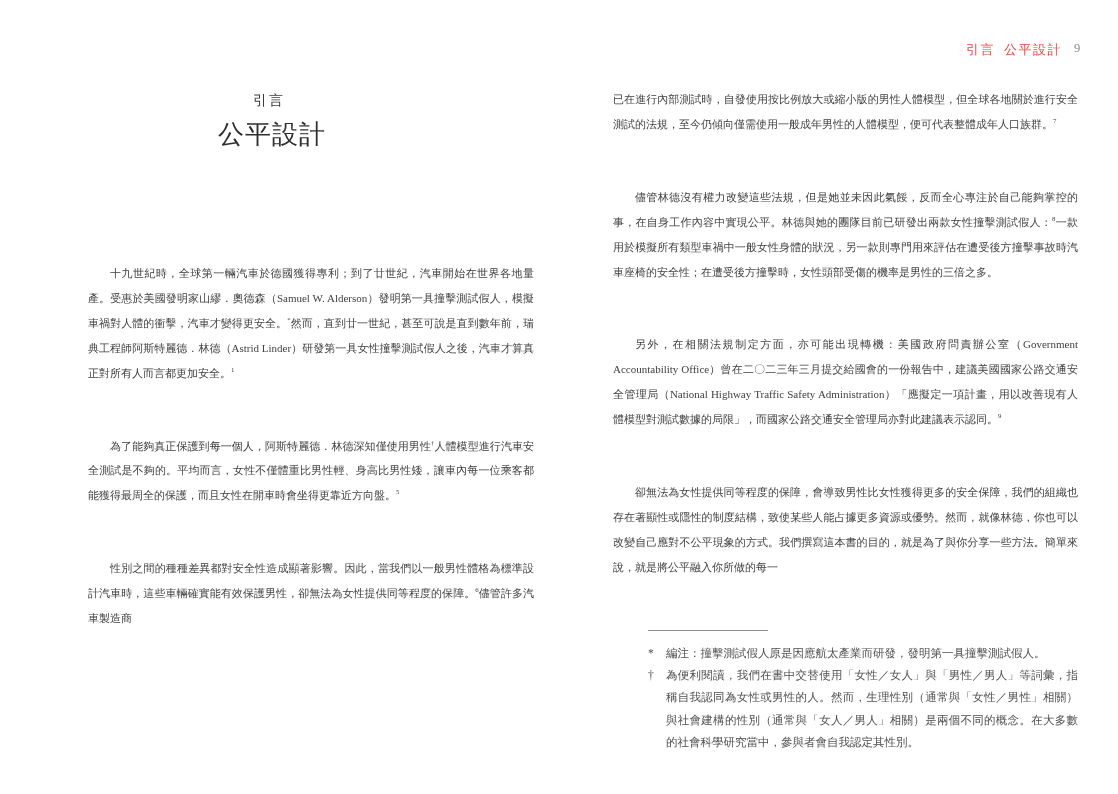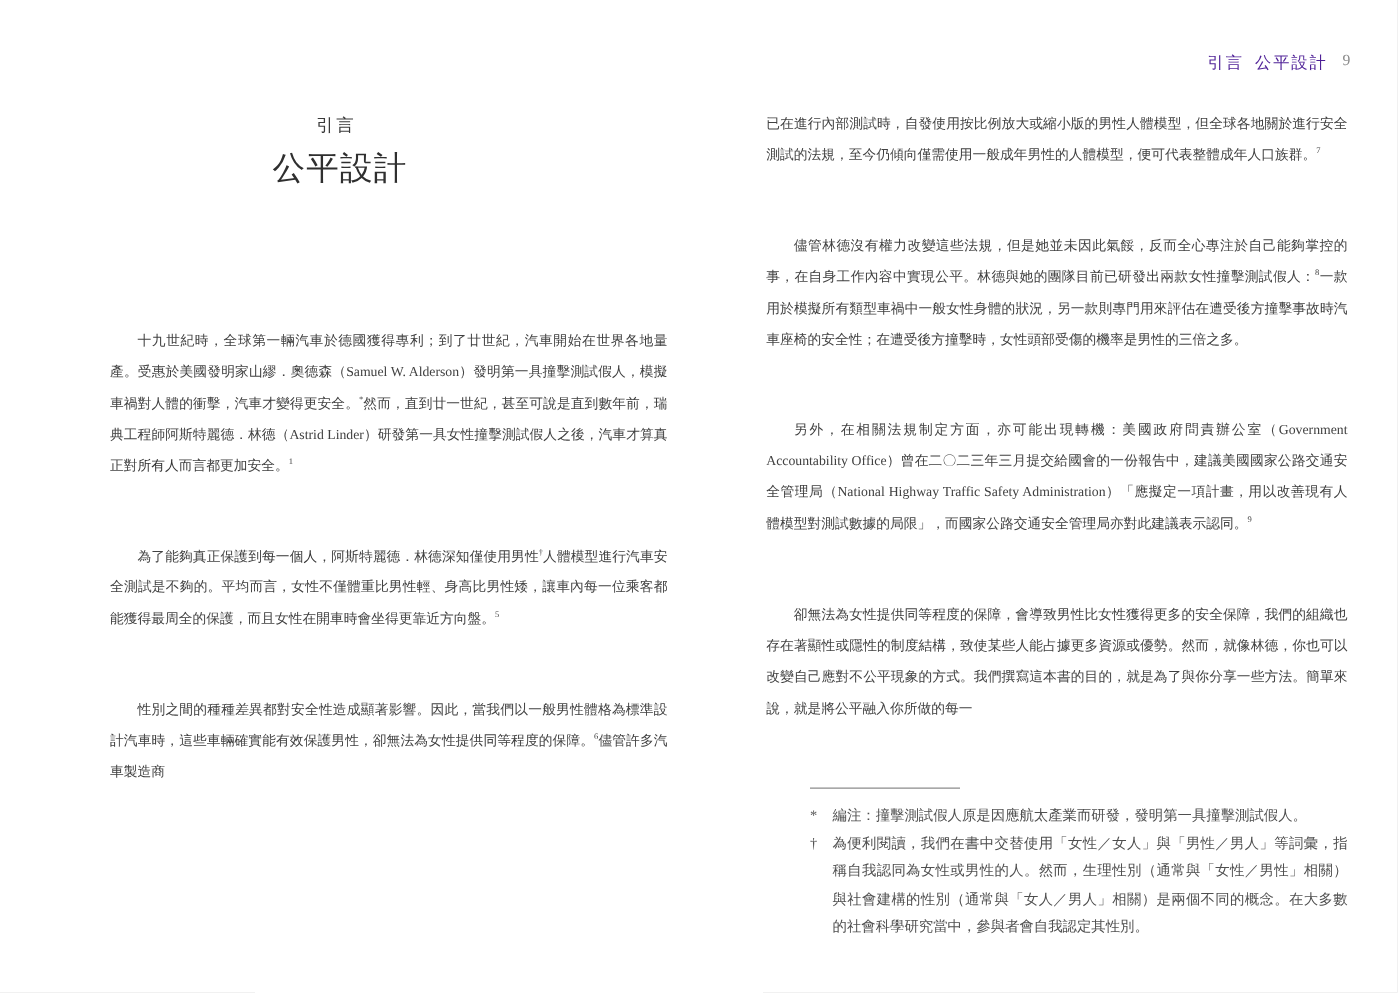--- a/index.html
+++ b/index.html
@@ -5,21 +5,21 @@
   html,body { margin:0; padding:0; background:#e8e8e8; }
   .spread {
     position:relative; width:1118px; height:794px;
     background:#ffffff; overflow:hidden;
     font-family:"Liberation Serif","DejaVu Serif",serif;
     color:#414141;
   }
   
   .running-head {
     position:absolute; top:41px; left:966px;
-    font-size:13px; color:#4c1d95; letter-spacing:1.5px;
+    font-size:13px; color:#ef4444; letter-spacing:1.5px;
     white-space:nowrap;
   }
   .running-head .sep { display:inline-block; width:9px; }
   .page-number {
     position:absolute; top:41px; left:1074px;
     font-size:12.5px; color:#8a8a8a;
   }
   
   .chapter-block { position:absolute; left:218px; top:92px; width:102px; text-align:center; }
   .chapter-label { font-size:14px; letter-spacing:2px; color:#3a3a3a; }

